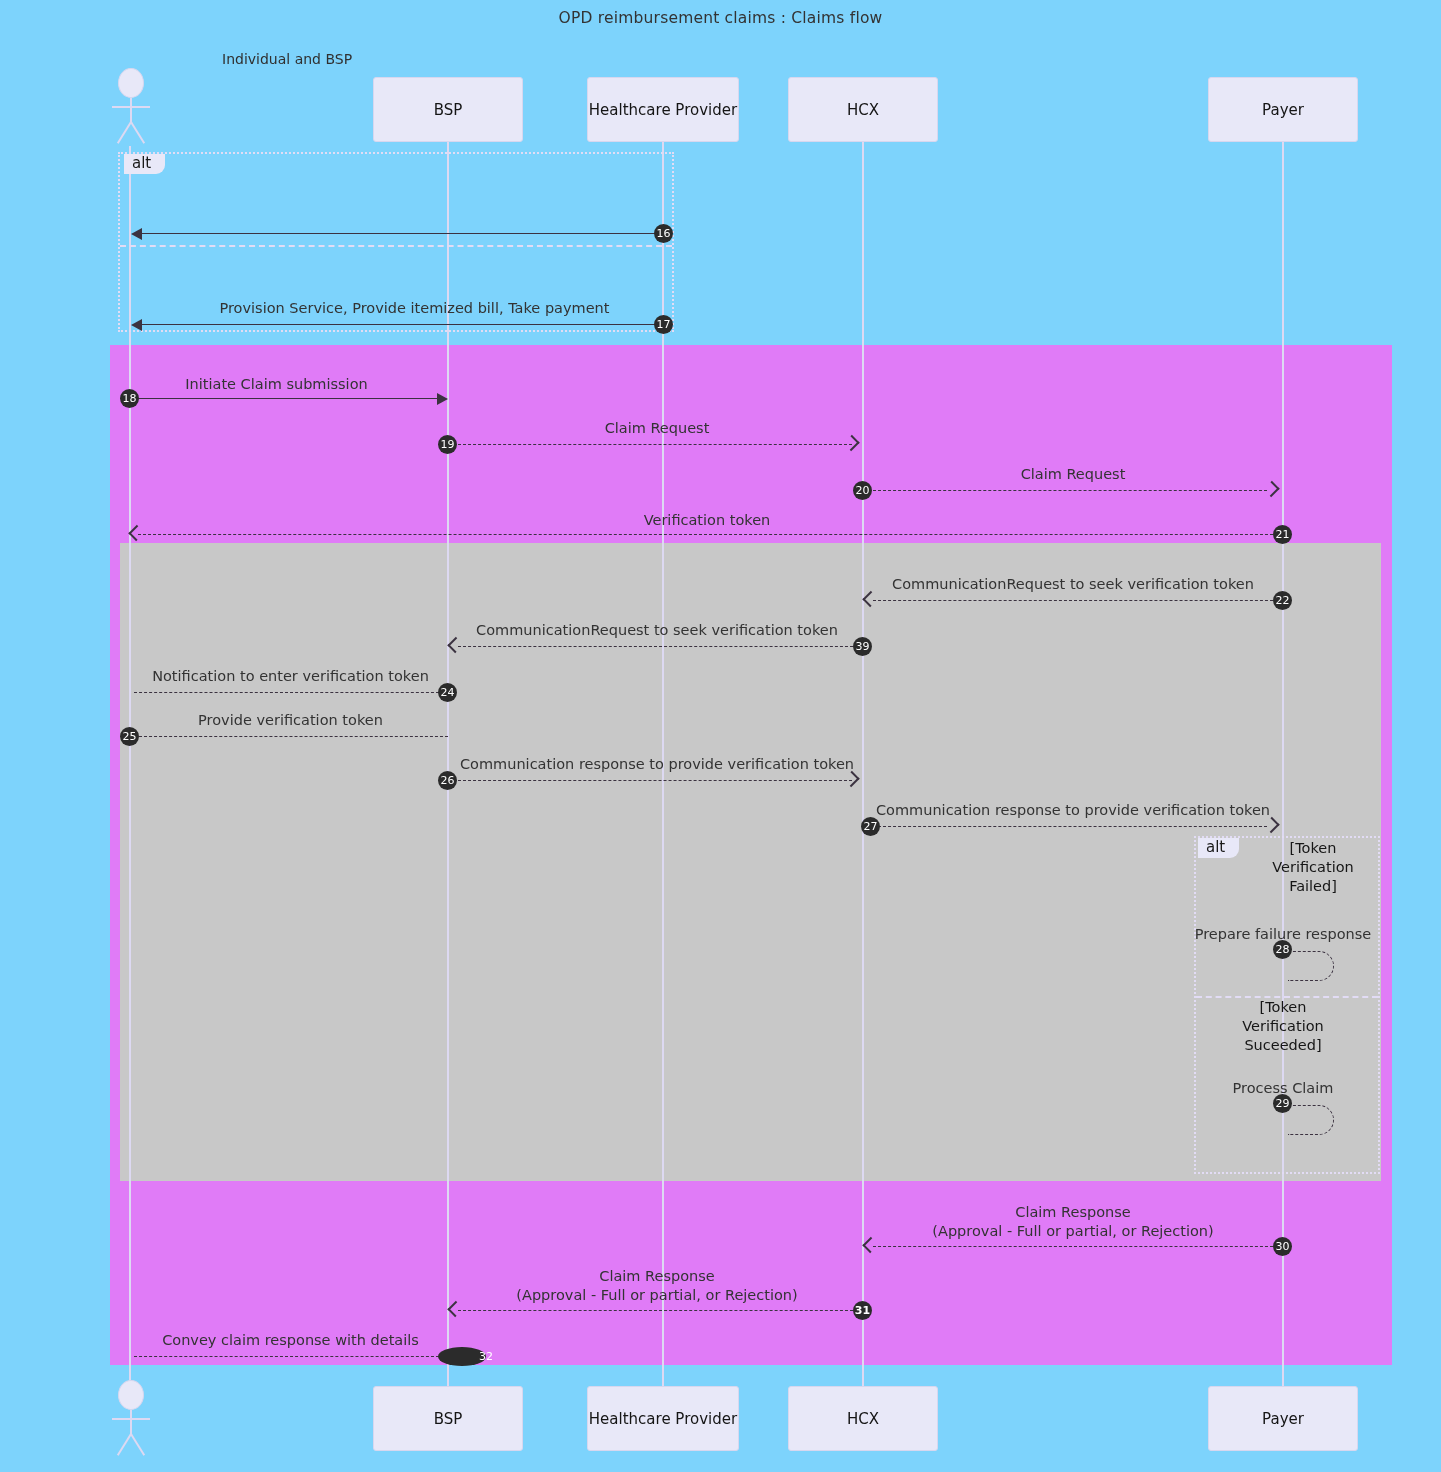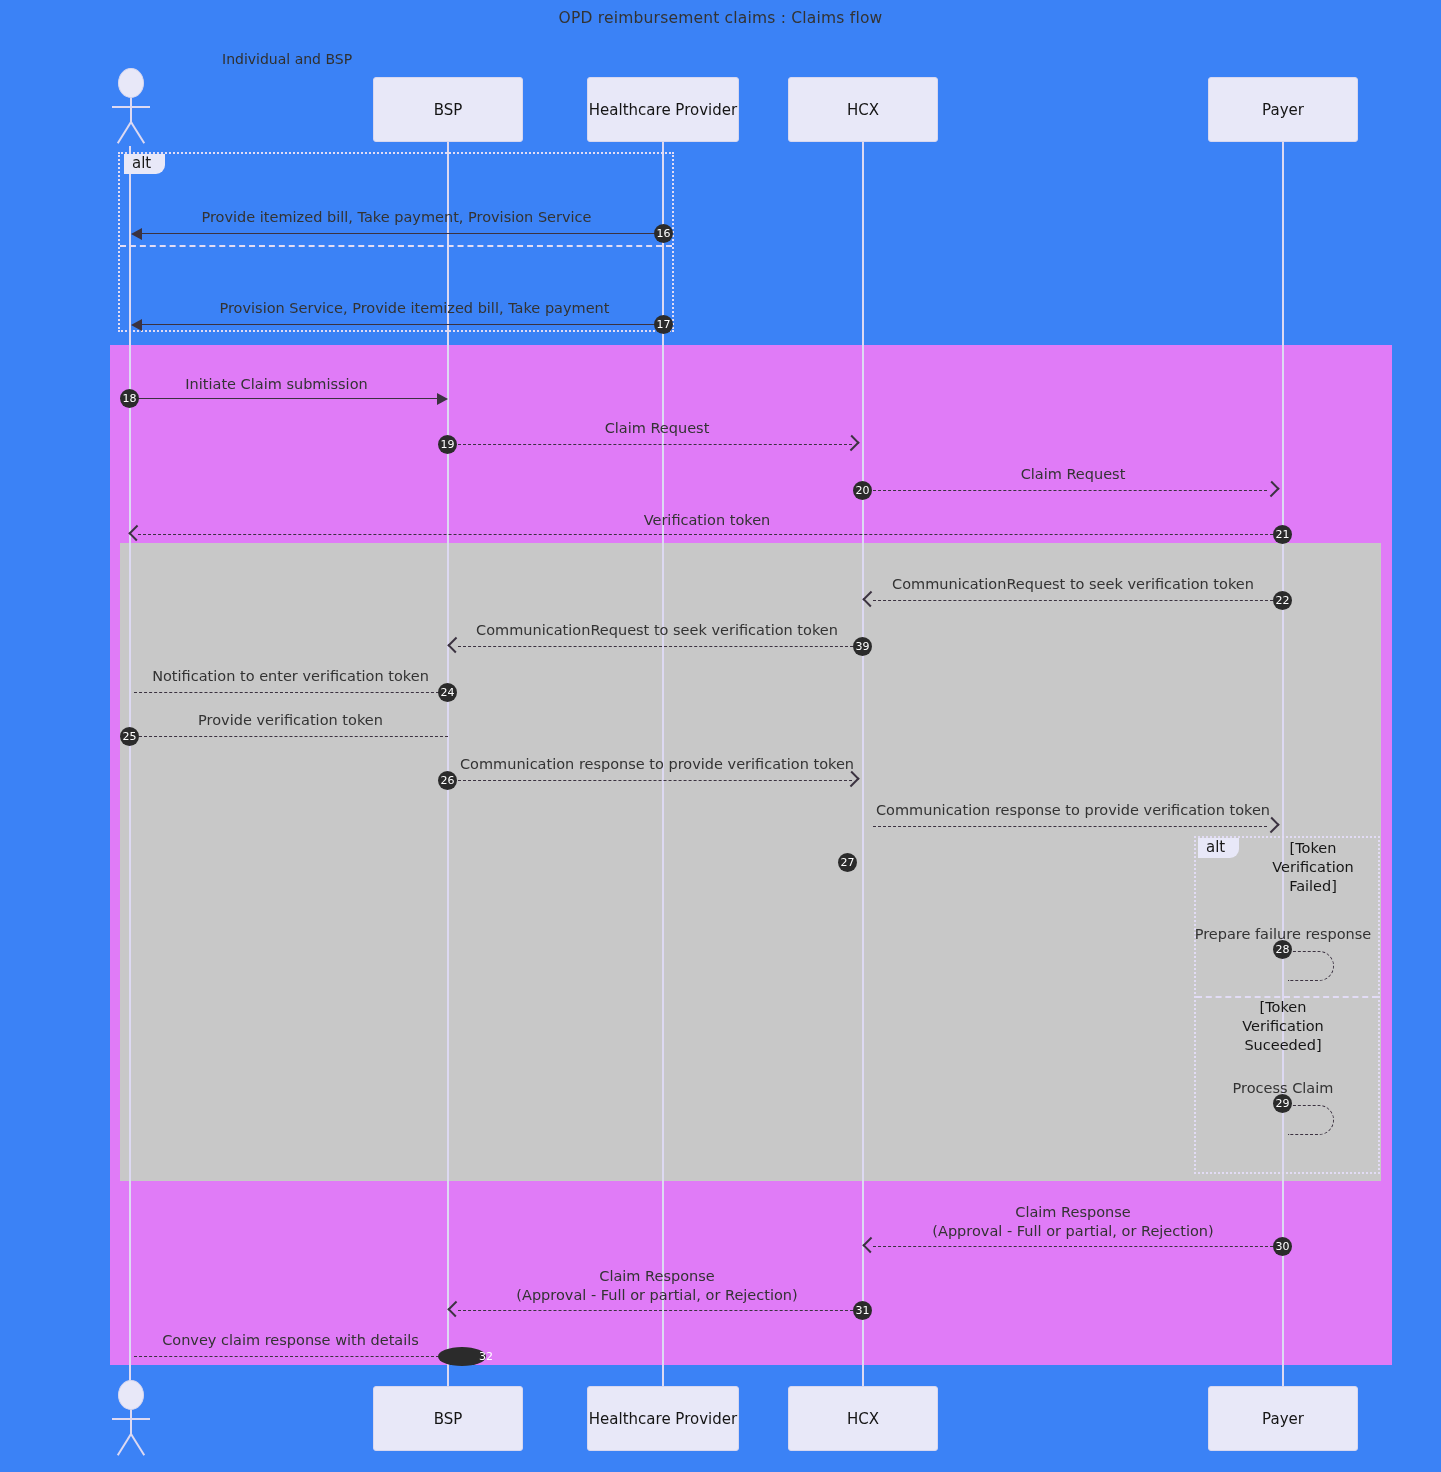--- a/index.html
+++ b/index.html
@@ -5,21 +5,21 @@
   * { box-sizing: border-box; }
   html, body {
     margin: 0; padding: 0;
     background: #000000;
     font-family: "DejaVu Sans", sans-serif;
   }
   #canvas {
     position: relative;
     width: 1441px;
     height: 1472px;
-    background: #3b82f6;
+    background: #7dd3fc;
     overflow: hidden;
   }
 
   
   .diagram-title {
     position: absolute;
     left: 0; top: 9px;
     width: 1441px;
     text-align: center;
     font-size: 15.5px;
@@ -236,21 +236,20 @@
 
   <div class="pbox" style="left:373px; top:1386px; width:150px; height:65px;">BSP</div>
   <div class="pbox" style="left:587px; top:1386px; width:152px; height:65px;">Healthcare Provider</div>
   <div class="pbox" style="left:788px; top:1386px; width:150px; height:65px;">HCX</div>
   <div class="pbox" style="left:1208px; top:1386px; width:150px; height:65px;">Payer</div>
 
   <div class="frag" style="left:118px; top:152px; width:556px; height:180px;"></div>
   <div class="frag-tag" style="left:124px; top:154px;">alt</div>
   <div class="frag-divider" style="left:120px; top:245px; width:552px;"></div>
 
-  <div class="msg-label" style="left:131px; top:208px; width:531px;">Provide itemized bill, Take payment, Provision Service</div>
   <div class="msg-line" style="left:133px; top:233px; width:529px;"></div>
   <div class="arrowhead arrow-left" style="left:131px; top:228px;"></div>
   <div class="seqnum" style="left:654px; top:224px;">16</div>
 
   <div class="msg-label" style="left:131px; top:299px; width:531px;margin-left:18px;">Provision Service, Provide itemized bill, Take payment</div>
   <div class="msg-line" style="left:133px; top:324px; width:529px;"></div>
   <div class="arrowhead arrow-left" style="left:131px; top:319px;"></div>
   <div class="seqnum" style="left:654px; top:315px;">17</div>
 
   <div class="msg-label" style="left:131px; top:375px; width:291px;">Initiate Claim submission</div>
@@ -292,21 +291,21 @@
   <div class="seqnum" style="left:120px; top:727px;">25</div>
 
   <div class="msg-label" style="left:452px; top:755px; width:410px;">Communication response to provide verification token</div>
   <div class="msg-line dotted" style="left:458px; top:780px; width:394px;"></div>
   <div class="arrowhead arrow-open-right" style="left:846px; top:773px;"></div>
   <div class="seqnum" style="left:438px; top:771px;">26</div>
 
   <div class="msg-label" style="left:866px; top:801px; width:414px;">Communication response to provide verification token</div>
   <div class="msg-line dotted" style="left:873px; top:826px; width:394px;"></div>
   <div class="arrowhead arrow-open-right" style="left:1266px; top:819px;"></div>
-  <div class="seqnum" style="left:838px; top:817px;margin-top:36px;">27</div>
+  <div class="seqnum" style="left:861px; top:817px;">27</div>
 
   <div class="frag-inner" style="left:1194px; top:836px; width:186px; height:338px;"></div>
   <div class="frag-tag" style="left:1198px; top:838px;">alt</div>
   <div class="frag-cond" style="left:1248px; top:839px; width:130px; white-space:pre-line;">[Token
 Verification
 Failed]</div>
   <div class="frag-divider" style="left:1196px; top:996px; width:182px;"></div>
   <div class="frag-cond" style="left:1218px; top:998px; width:130px; white-space:pre-line;">[Token
 Verification
 Suceeded]</div>
@@ -322,19 +321,19 @@
   <div class="msg-label" style="left:866px; top:1203px; width:414px;">Claim Response
 (Approval - Full or partial, or Rejection)</div>
   <div class="msg-line dotted" style="left:873px; top:1246px; width:400px;"></div>
   <div class="arrowhead arrow-open-left" style="left:865px; top:1239px;"></div>
   <div class="seqnum" style="left:1273px; top:1237px;">30</div>
 
   <div class="msg-label" style="left:452px; top:1267px; width:410px;">Claim Response
 (Approval - Full or partial, or Rejection)</div>
   <div class="msg-line dotted" style="left:458px; top:1310px; width:395px;"></div>
   <div class="arrowhead arrow-open-left" style="left:450px; top:1303px;"></div>
-  <div class="seqnum" style="left:853px; top:1301px;">31</div>
+  <div class="seqnum" style="left:853px; top:1301px;font-weight:bold;">31</div>
 
   <div class="msg-label" style="left:133px; top:1331px; width:315px;">Convey claim response with details</div>
   <div class="msg-line dotted" style="left:134px; top:1356px; width:305px;"></div>
   <div class="seqnum" style="left:438px; top:1347px;padding-left:48px;">32</div>
 
 </div>
 
 </body></html>

